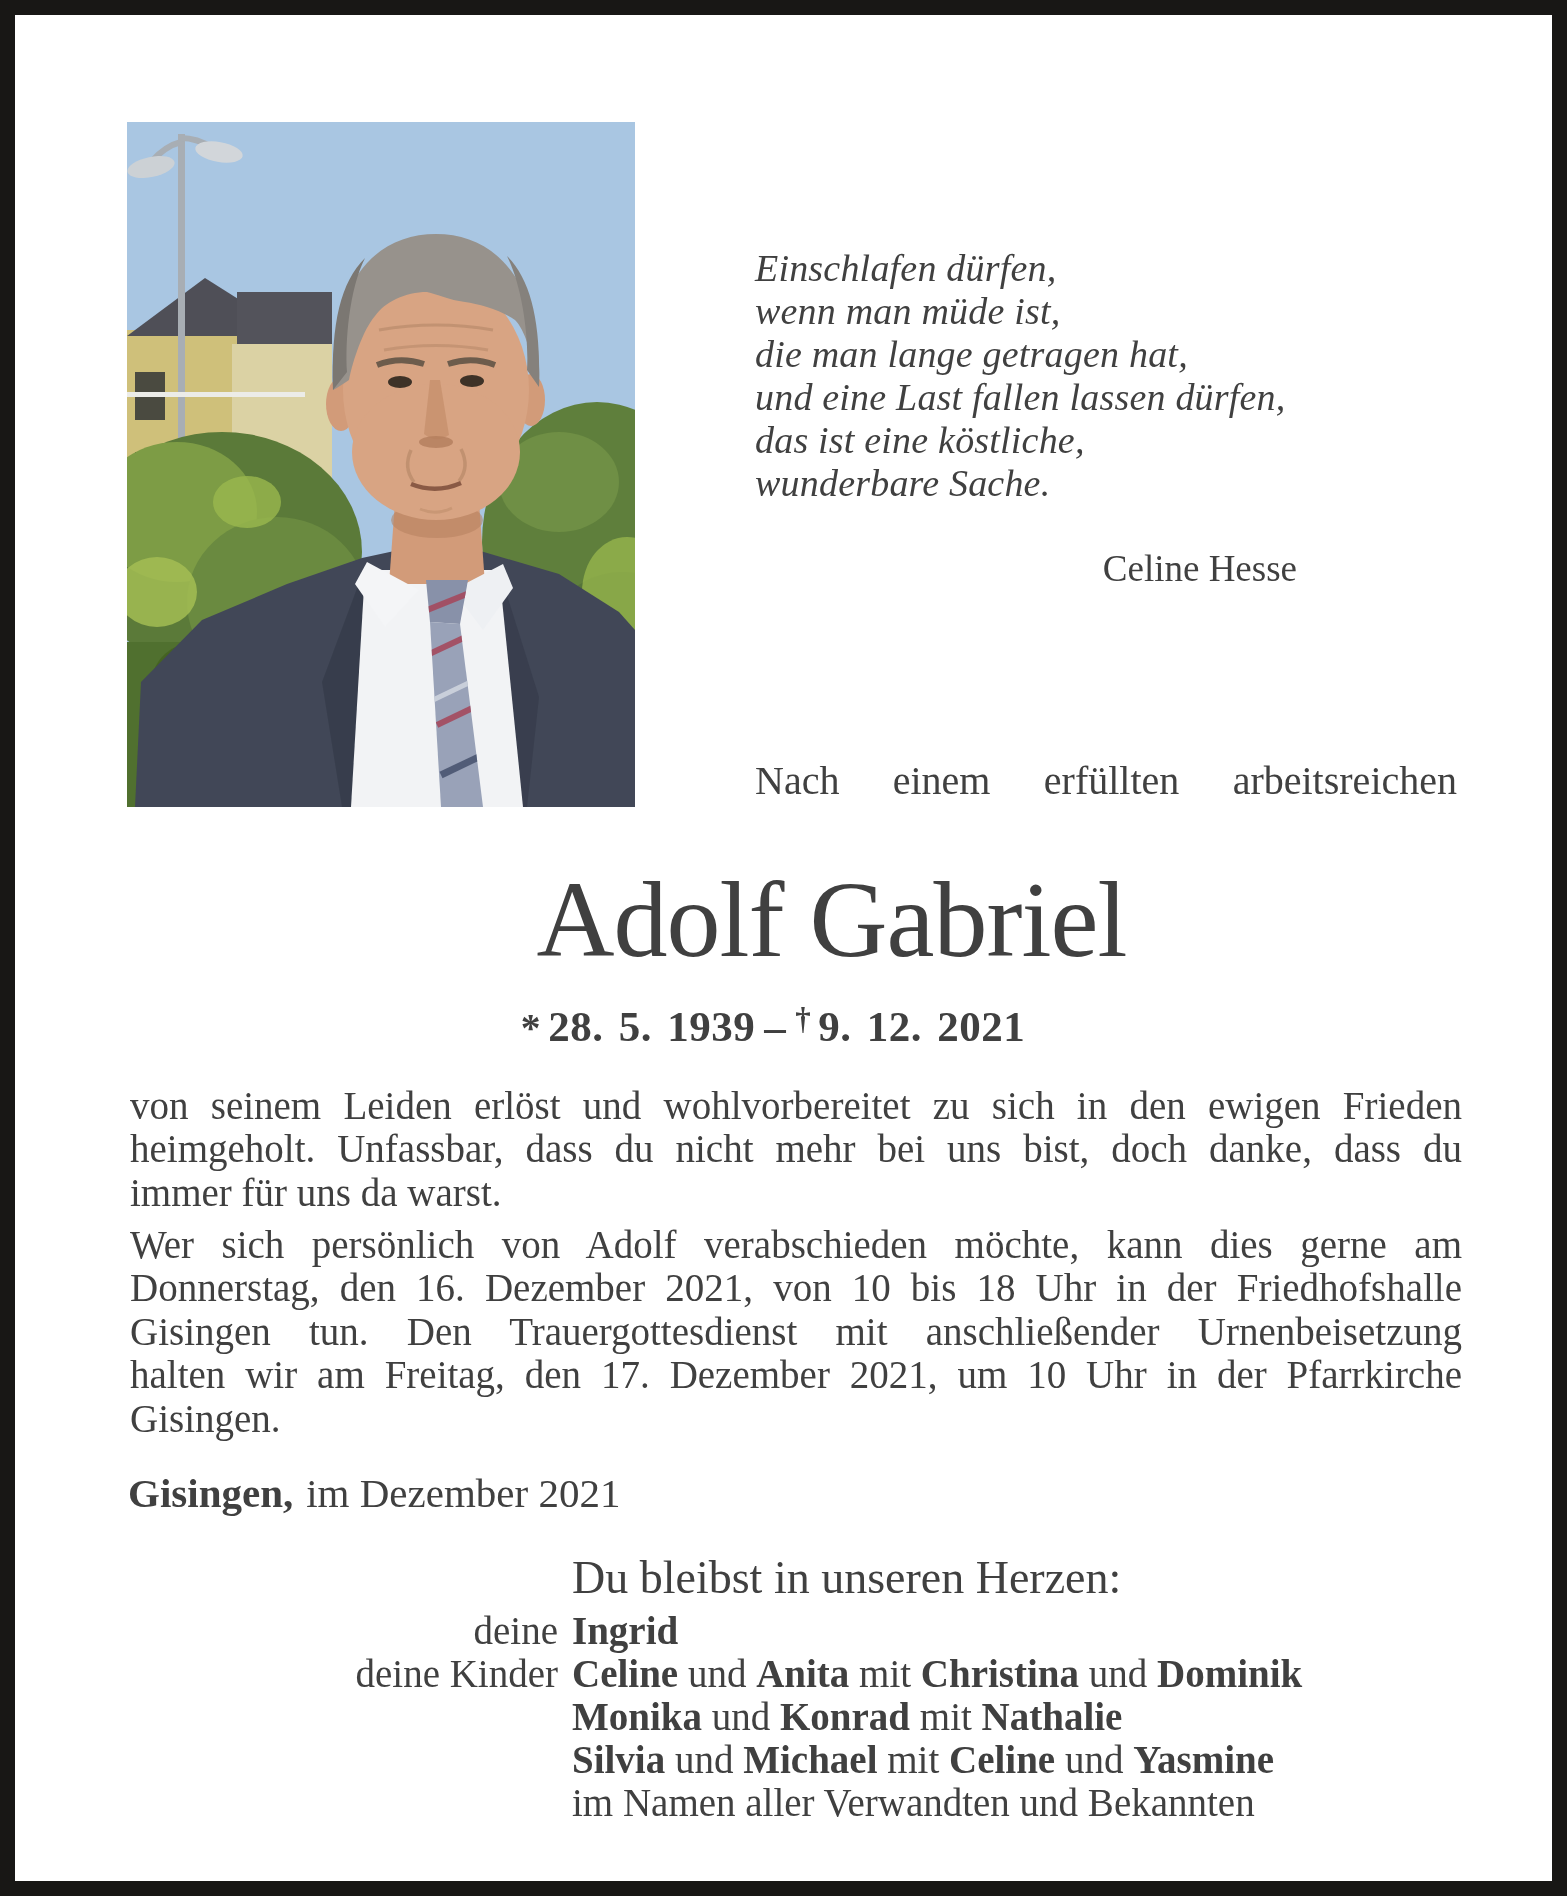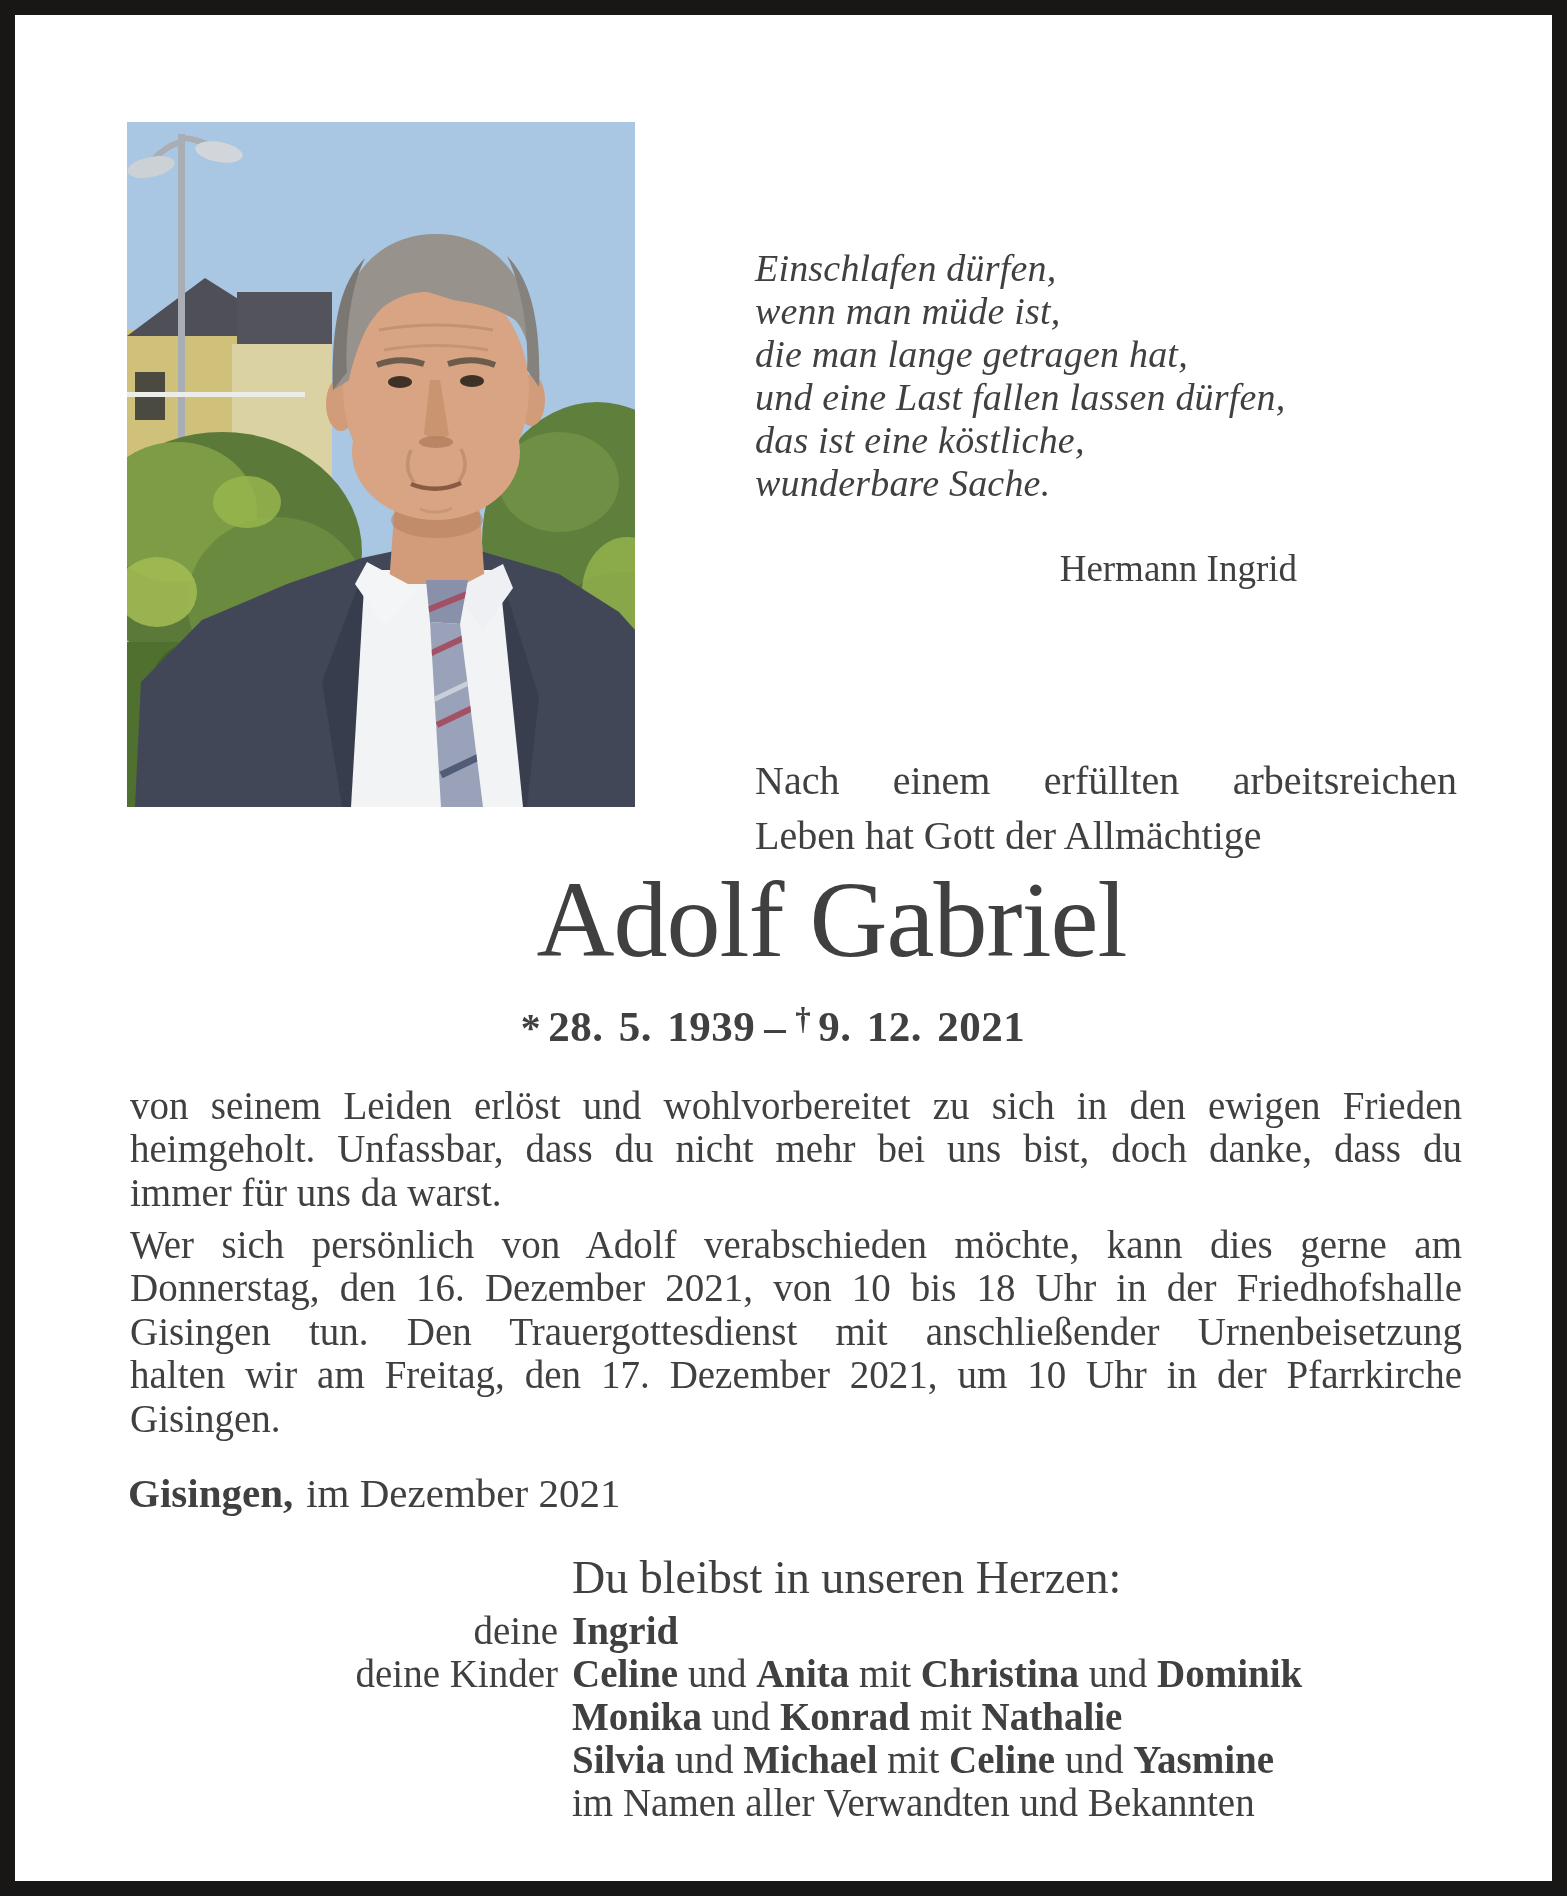--- a/index.html
+++ b/index.html
@@ -192,25 +192,24 @@
   </div>
 
   <div class="abs quote">
     <div>Einschlafen dürfen,</div>
     <div>wenn man müde ist,</div>
     <div>die man lange getragen hat,</div>
     <div>und eine Last fallen lassen dürfen,</div>
     <div>das ist eine köstliche,</div>
     <div>wunderbare Sache.</div>
   </div>
-  <div class="abs quote-attrib">Hermann Ingrid</div>
+  <div class="abs quote-attrib">Celine Hesse</div>
 
   <div class="abs intro">
     <div class="tline jlast">Nach einem erfüllten arbeitsreichen</div>
-    <div>Leben hat Gott der Allmächtige</div>
   </div>
 
   <div class="abs deceased-name">Adolf Gabriel</div>
   <div class="abs dates">
     <span class="star">*</span><span class="datetxt">28. 5. 1939</span><span class="sep">–</span><span class="dagger">†</span><span class="datetxt">9. 12. 2021</span>
   </div>
 
   <div class="abs para p1">
     <div class="tline jlast">von seinem Leiden erlöst und wohlvorbereitet zu sich in den ewigen Frieden</div>
     <div class="tline jlast">heimgeholt. Unfassbar, dass du nicht mehr bei uns bist, doch danke, dass du</div>

